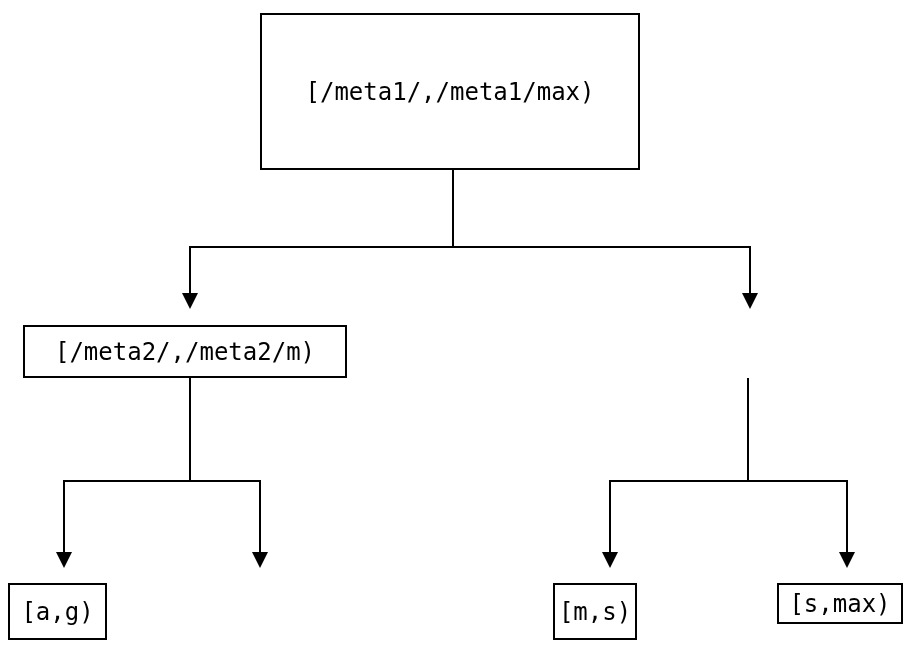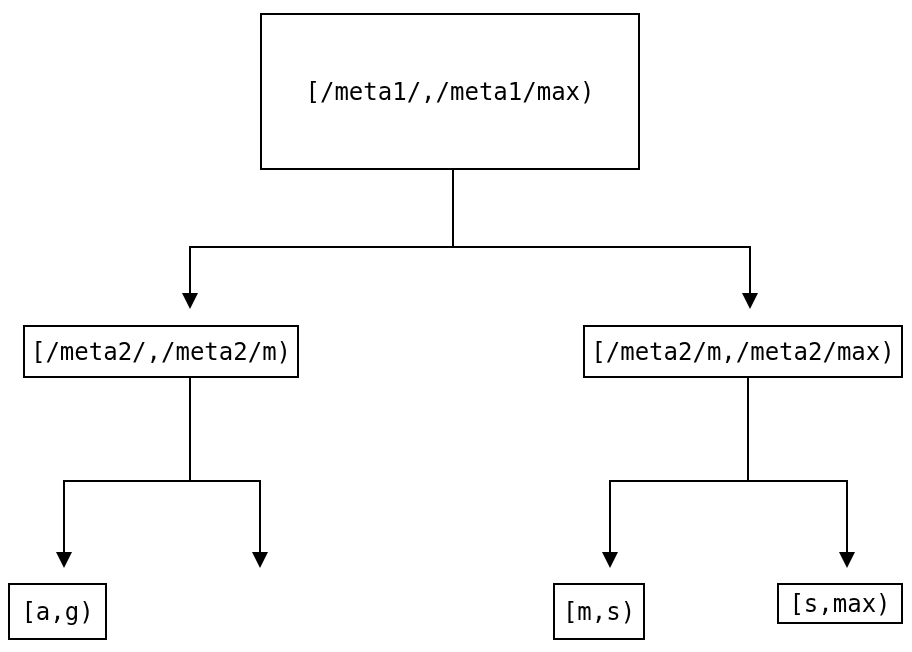--- a/index.html
+++ b/index.html
@@ -22,25 +22,25 @@
     background: #ffffff;
     color: #000000;
     display: flex;
     align-items: center;
     justify-content: center;
     font-size: 24px;
     line-height: 1;
     white-space: nowrap;
   }
   #node-root   { left: 260px; top: 13px;  width: 380px; height: 157px; }
-  #node-left   { left: 23px;  top: 325px; width: 276px; height: 53px; }
+  #node-left   { left: 23px;  top: 325px; width: 324px; height: 53px; }
   #node-right  { left: 583px; top: 325px; width: 320px; height: 53px; }
   #node-ag     { left: 8px;   top: 583px; width: 99px;  height: 57px; }
   #node-gm     { left: 203px; top: 583px; width: 99px;  height: 57px; }
-  #node-ms     { left: 553px; top: 583px; width: 92px; height: 57px; }
+  #node-ms     { left: 553px; top: 583px; width: 84px; height: 57px; }
   #node-smax   { left: 777px; top: 583px; width: 126px; height: 41px; }
   .connectors {
     position: absolute;
     left: 0;
     top: 0;
     width: 912px;
     height: 652px;
     pointer-events: none;
   }
   .edge {
@@ -76,21 +76,20 @@
     <polygon class="arrowhead" points="602,552 618,552 610,568"></polygon>
 
     <path class="edge" d="M748,378 L748,481 L847,481 L847,552"></path>
     <polygon class="arrowhead" points="839,552 855,552 847,568"></polygon>
   </svg>
 
   <div class="node" id="node-root">[/meta1/,/meta1/max)</div>
 
   <div class="node" id="node-left">[/meta2/,/meta2/m)</div>
 
-  <div class="node" id="node-right">[/meta2/m,/meta2/max)</div>
 
   <div class="node" id="node-ag">[a,g)</div>
 
 
   <div class="node" id="node-ms">[m,s)</div>
 
   <div class="node" id="node-smax">[s,max)</div>
 
 </div>
 

